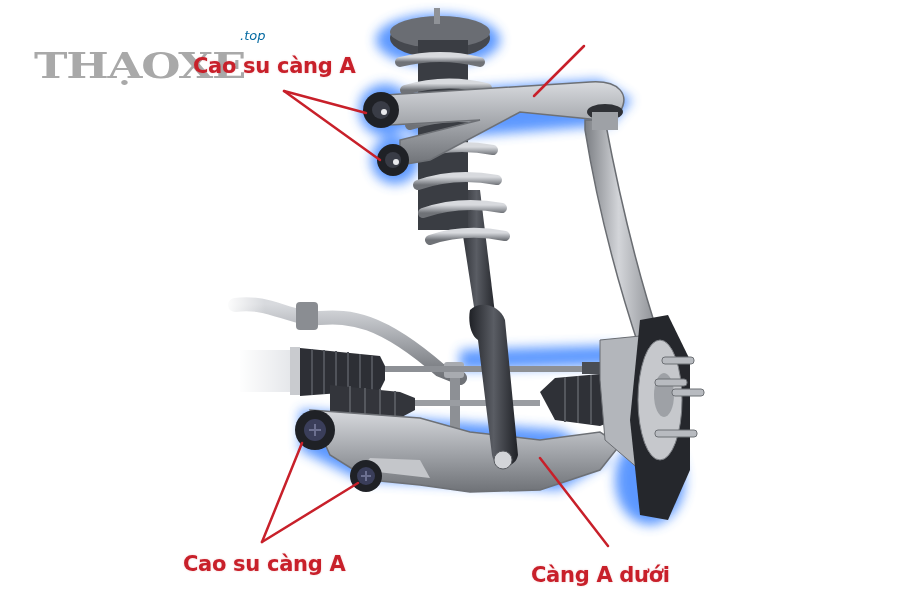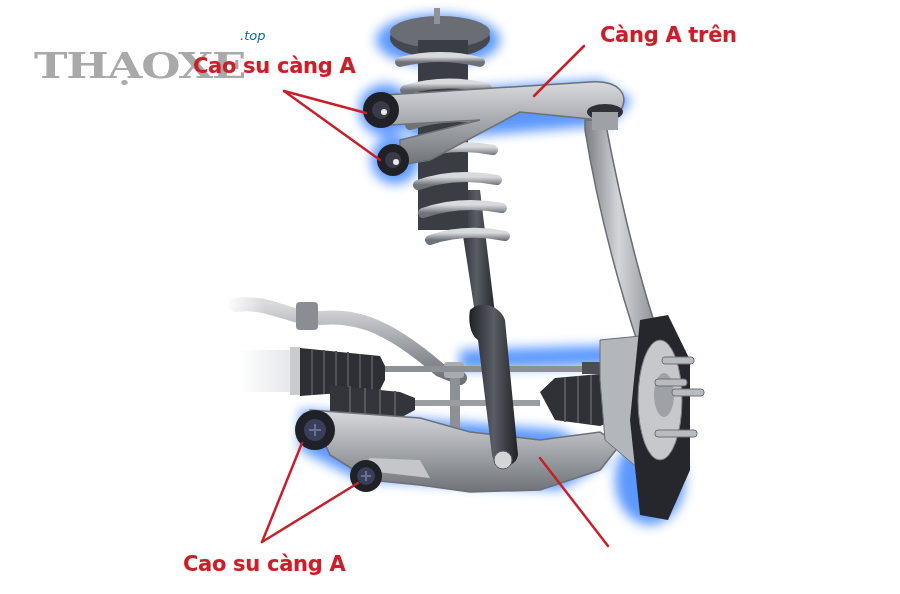--- a/index.html
+++ b/index.html
@@ -190,15 +190,15 @@
       <path d="M262 542 L302 443"></path>
       <path d="M262 542 L358 483"></path>
       <path d="M540 458 L608 546"></path>
     </g>
   </svg>
 
   <div class="watermark">THẠOXE</div>
   <div class="watermark-sub">.top</div>
 
   <div class="label" style="left:193px; top:54px;">Cao su càng A</div>
-  <div class="label" style="left:600px; top:23px;">Càng A trên</div>
   <div class="label" style="left:183px; top:552px;">Cao su càng A</div>
+  <div class="label" style="left:531px; top:563px;">Càng A dưới</div>
 </div>
 
 </body></html>

